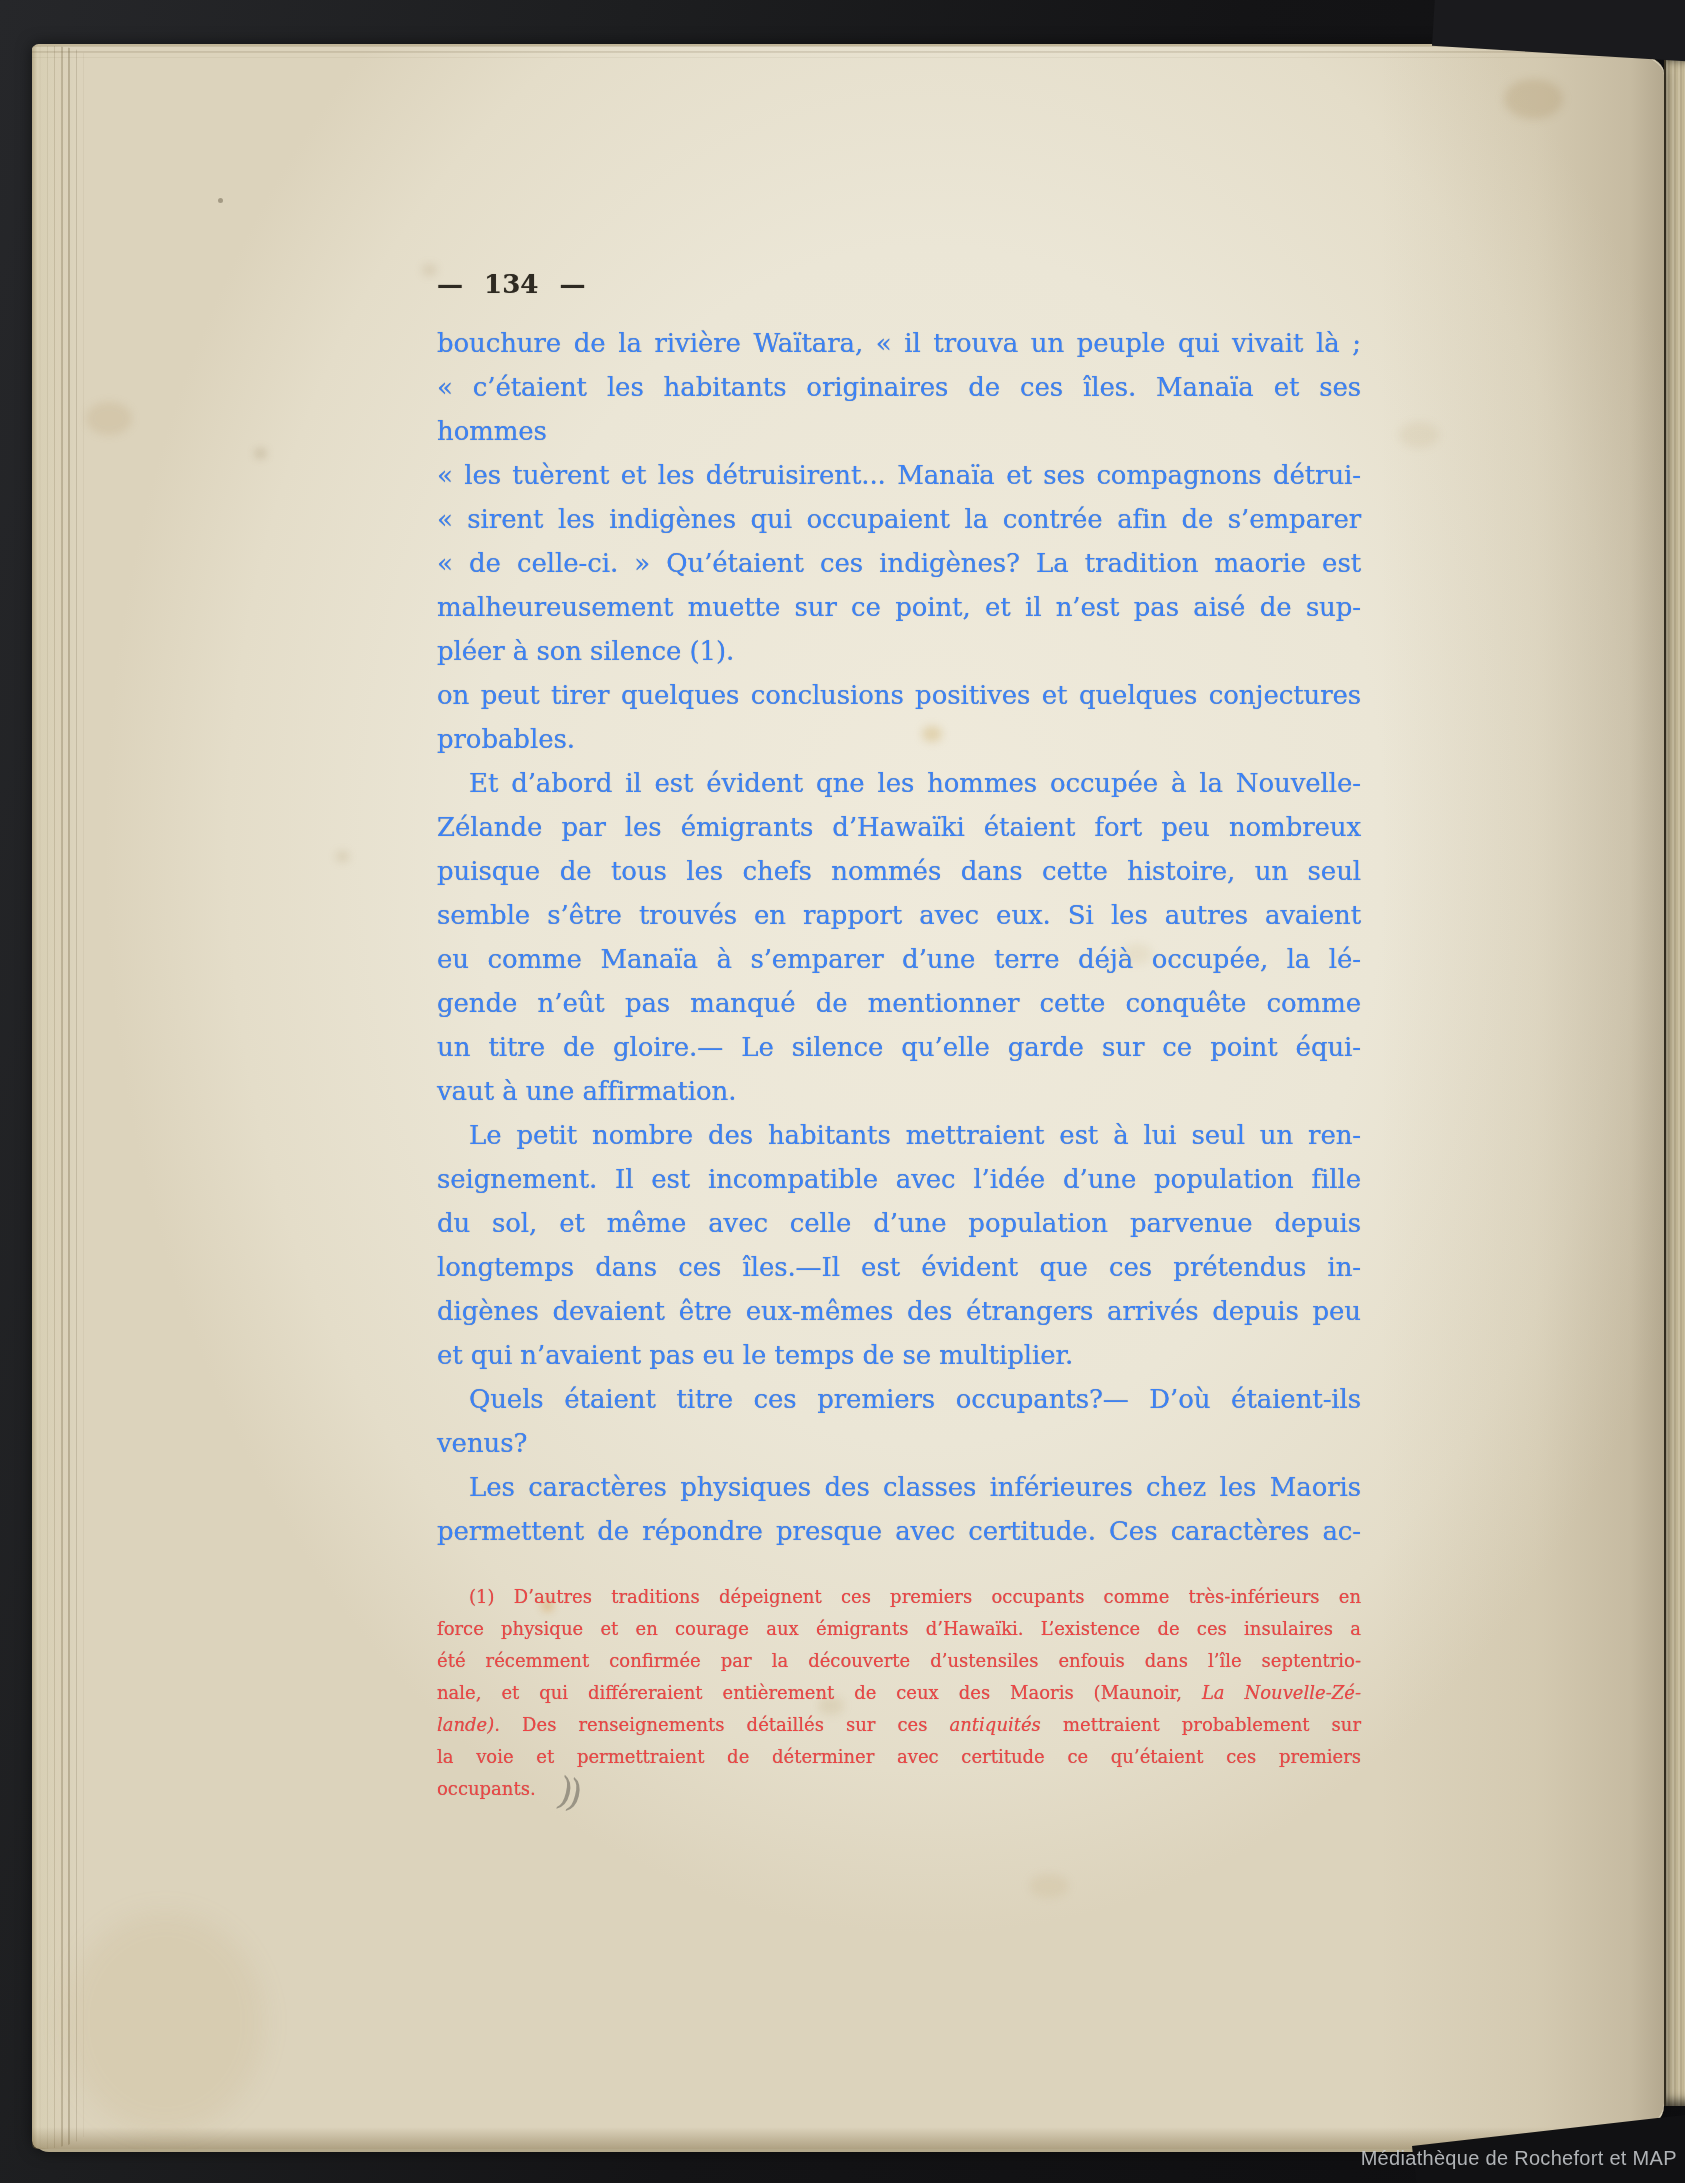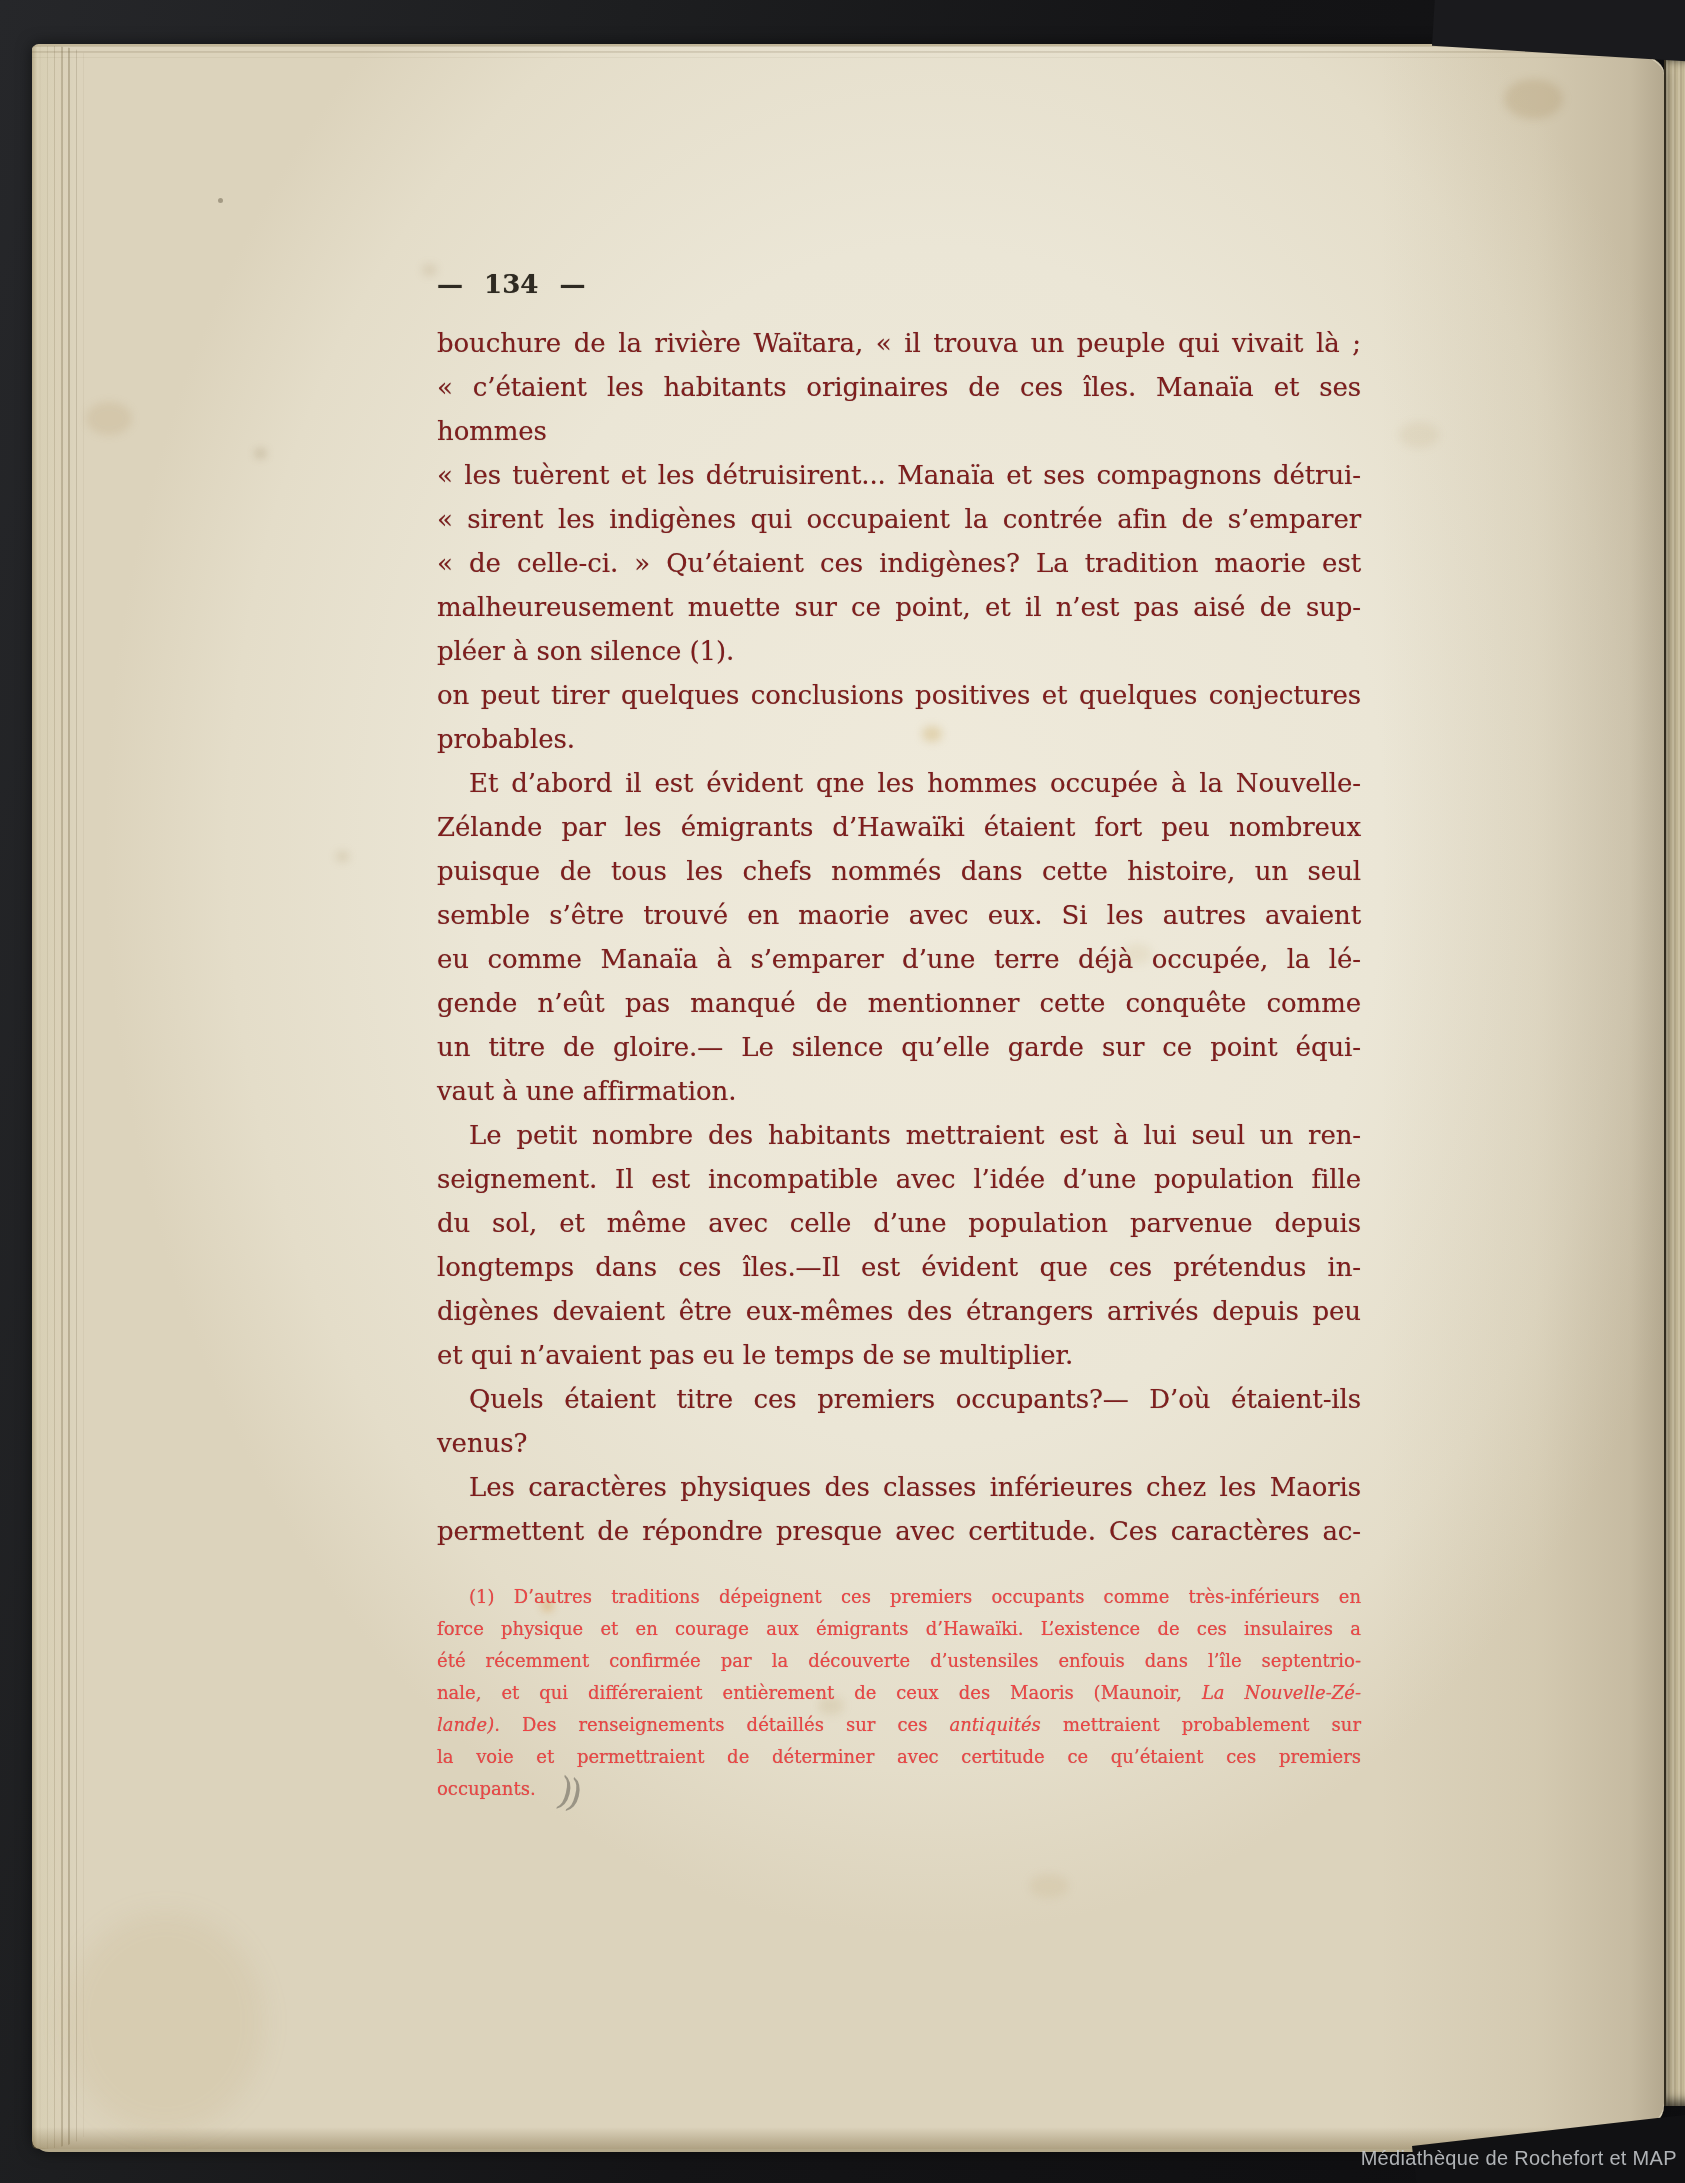--- a/index.html
+++ b/index.html
@@ -53,21 +53,21 @@
   .spot { position:absolute; border-radius:50%; filter:blur(4px); z-index:4; pointer-events:none; }
 
   
   .pg-header {
     position:absolute; left:437px; top:268px; width:924px; z-index:5;
     font-size:26px; line-height:33px; text-align:left; color:#2e2a22;
     word-spacing:12px; text-shadow:0 0 0.7px rgba(46,42,34,.5);font-weight:bold;
   }
   .body-block { position:absolute; left:437px; top:321px; width:924px; z-index:5; }
   .body-block .ln {
-    font-size:26px; line-height:44px; color:#7f1d1d; white-space:normal;
+    font-size:26px; line-height:44px; color:#3b82f6; white-space:normal;
     text-align:justify; text-align-last:justify; letter-spacing:-0.1px;
     text-shadow:0 0 0.7px rgba(46,42,34,.5);
   }
   .fn-block { position:absolute; left:437px; top:1581px; width:924px; z-index:5; }
   .fn-block .ln {
     font-size:18px; line-height:32px; color:#ef4444;
     text-align:justify; text-align-last:justify;
     text-shadow:0 0 0.7px rgba(46,42,34,.45);
   }
   .ln.ind { text-indent:32px; }
@@ -132,21 +132,21 @@
     <div class="ln">« les tuèrent et les détruisirent... Manaïa et ses compagnons détrui-</div>
     <div class="ln">« sirent les indigènes qui occupaient la contrée afin de s’emparer</div>
     <div class="ln">« de celle-ci. » Qu’étaient ces indigènes? La tradition maorie est</div>
     <div class="ln">malheureusement muette sur ce point, et il n’est pas aisé de sup-</div>
     <div class="ln last">pléer à son silence (1).</div>
     <div class="ln">on peut tirer quelques conclusions positives et quelques conjectures</div>
     <div class="ln last">probables.</div>
     <div class="ln ind">Et d’abord il est évident qne les hommes occupée à la Nouvelle-</div>
     <div class="ln">Zélande par les émigrants d’Hawaïki étaient fort peu nombreux</div>
     <div class="ln">puisque de tous les chefs nommés dans cette histoire, un seul</div>
-    <div class="ln">semble s’être trouvé en maorie avec eux. Si les autres avaient</div>
+    <div class="ln">semble s’être trouvés en rapport avec eux. Si les autres avaient</div>
     <div class="ln">eu comme Manaïa à s’emparer d’une terre déjà occupée, la lé-</div>
     <div class="ln">gende n’eût pas manqué de mentionner cette conquête comme</div>
     <div class="ln">un titre de gloire.— Le silence qu’elle garde sur ce point équi-</div>
     <div class="ln last">vaut à une affirmation.</div>
     <div class="ln ind">Le petit nombre des habitants mettraient est à lui seul un ren-</div>
     <div class="ln">seignement. Il est incompatible avec l’idée d’une population fille</div>
     <div class="ln">du sol, et même avec celle d’une population parvenue depuis</div>
     <div class="ln">longtemps dans ces îles.—Il est évident que ces prétendus in-</div>
     <div class="ln">digènes devaient être eux-mêmes des étrangers arrivés depuis peu</div>
     <div class="ln last">et qui n’avaient pas eu le temps de se multiplier.</div>

